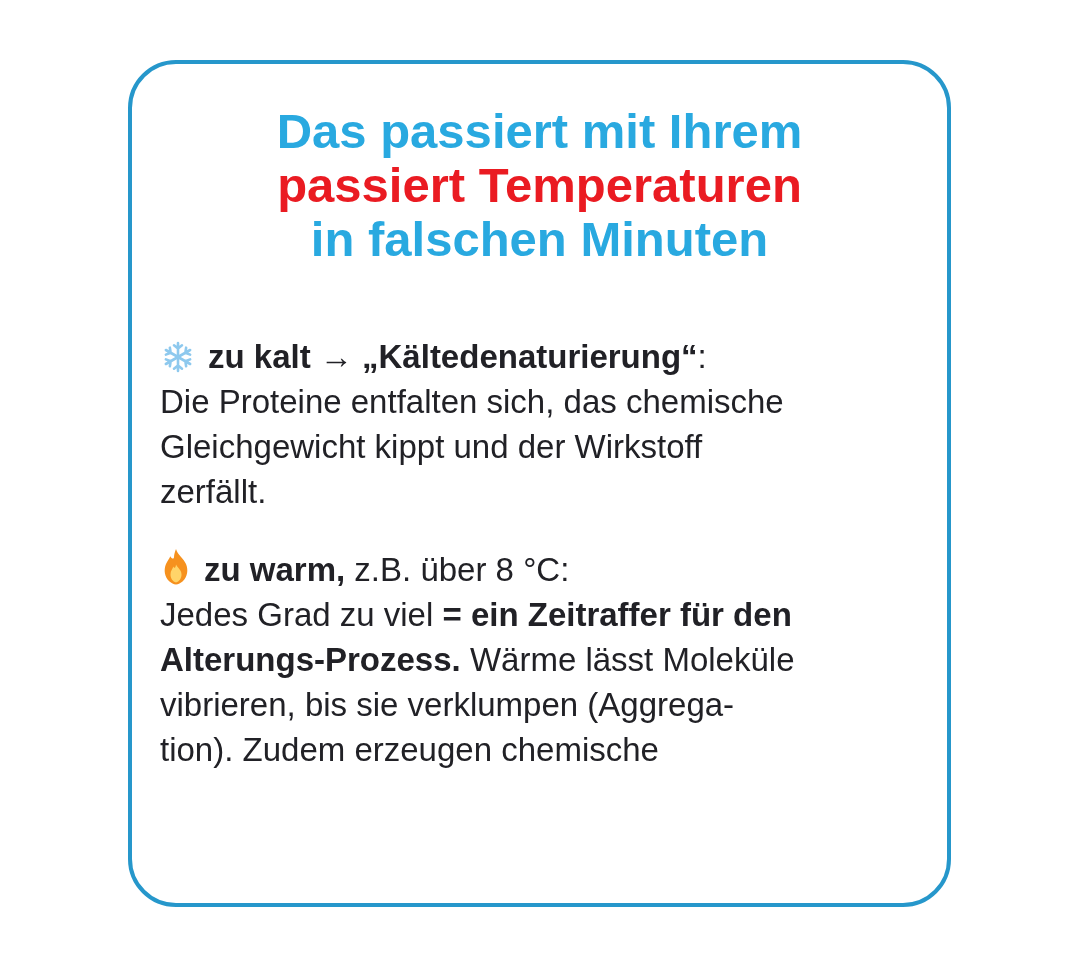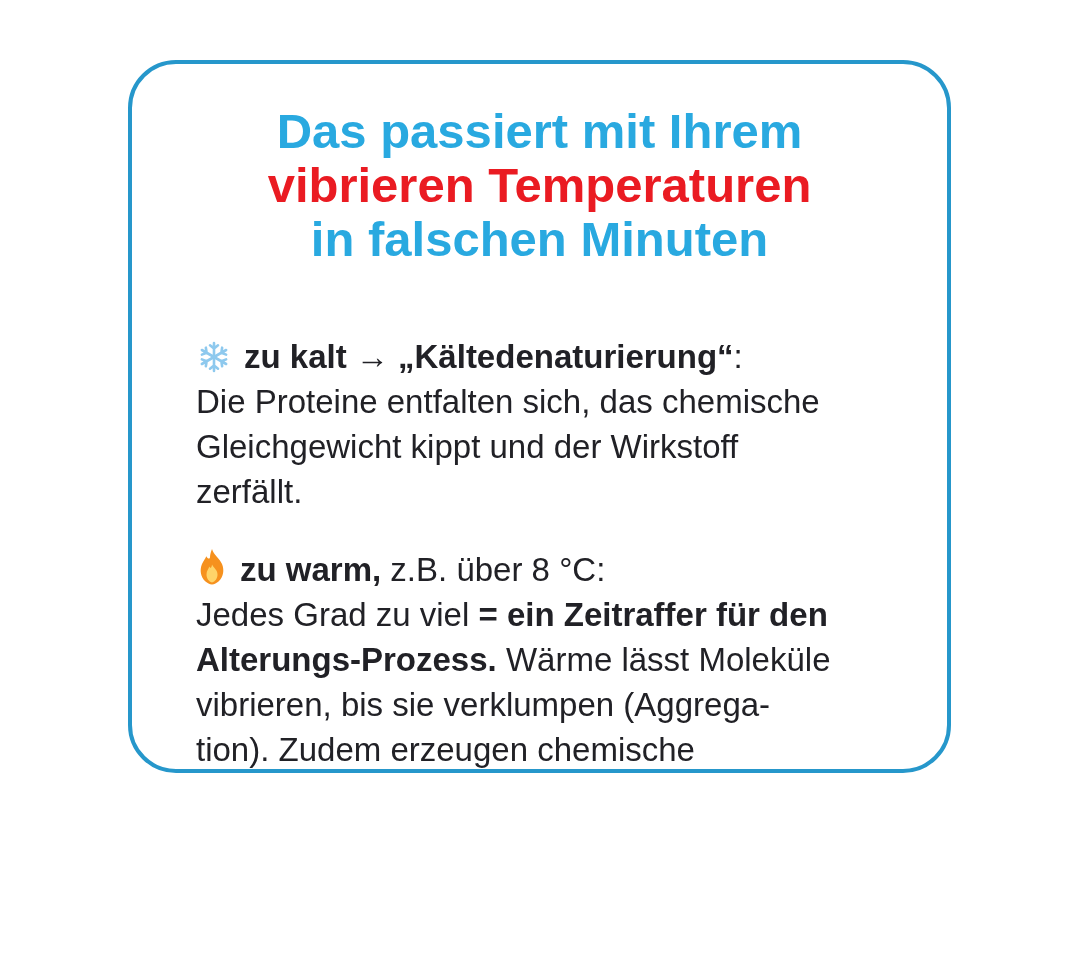--- a/index.html
+++ b/index.html
@@ -16,21 +16,21 @@
   html, body {
     margin: 0; padding: 0;
     width: 1080px; height: 977px;
     background: var(--page-bg);
     overflow: hidden;
     font-family: "Liberation Sans", "DejaVu Sans", sans-serif;
   }
   .card {
     position: absolute;
     left: 128px; top: 60px;
-    width: 823px; height: 713px;
+    width: 823px; height: 847px;
     border: 4px solid var(--card-border);
     border-radius: 48px;
     background: #fff;
   }
   .title {
     margin: 40px 10px 0 10px;
     text-align: center;
     font-size: 49px;
     font-weight: 700;
     line-height: 54px;
@@ -38,40 +38,40 @@
     color: var(--title-blue);
   }
   .title .t-line { display: block; }
   .title .t-red { color: var(--title-red); }
   .content {
     margin: 68px 30px 0 28px;
     font-size: 33px;
     line-height: 45px;
     color: var(--body-text);
   }
-  .section { margin-bottom: 33px; margin-left: 36px; }
+  .section { margin-bottom: 33px; }
   .heading {
     display: flex;
     align-items: center;
     gap: 12px;
     margin: 0;
   }
   .body-text { margin: 0; }
   .b { font-weight: 700; }
   .icon-snow { width: 36px; height: 36px; flex: 0 0 auto; }
   .icon-flame { width: 32px; height: 40px; flex: 0 0 auto; margin-top: -4px; }
 </style>
 </head>
 <body>
 
 <div class="card">
 
   <h1 class="title">
     <span class="t-line t-blue">Das passiert mit Ihrem</span>
-    <span class="t-line t-red">vibrieren Temperaturen</span>
+    <span class="t-line t-red">passiert Temperaturen</span>
     <span class="t-line t-blue">in falschen Minuten</span>
   </h1>
 
   <div class="content">
 
     <div class="section">
       <p class="heading">
         <svg class="icon-snow" viewBox="0 0 36 36" aria-hidden="true">
           <defs>
             <path id="sf-arm" d="M18 18 L18 4 M18 9.5 L22 6.3 M18 9.5 L14 6.3"></path>

